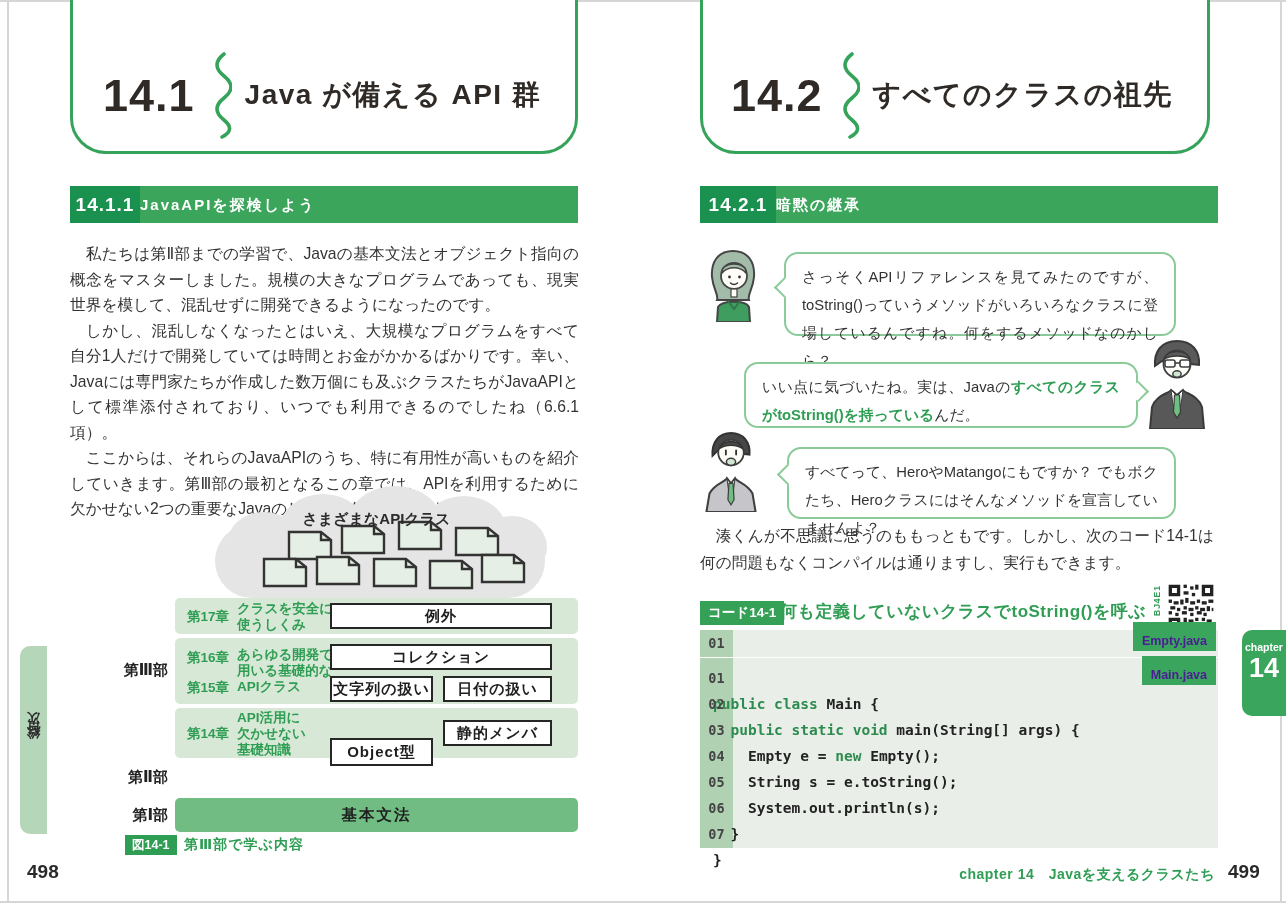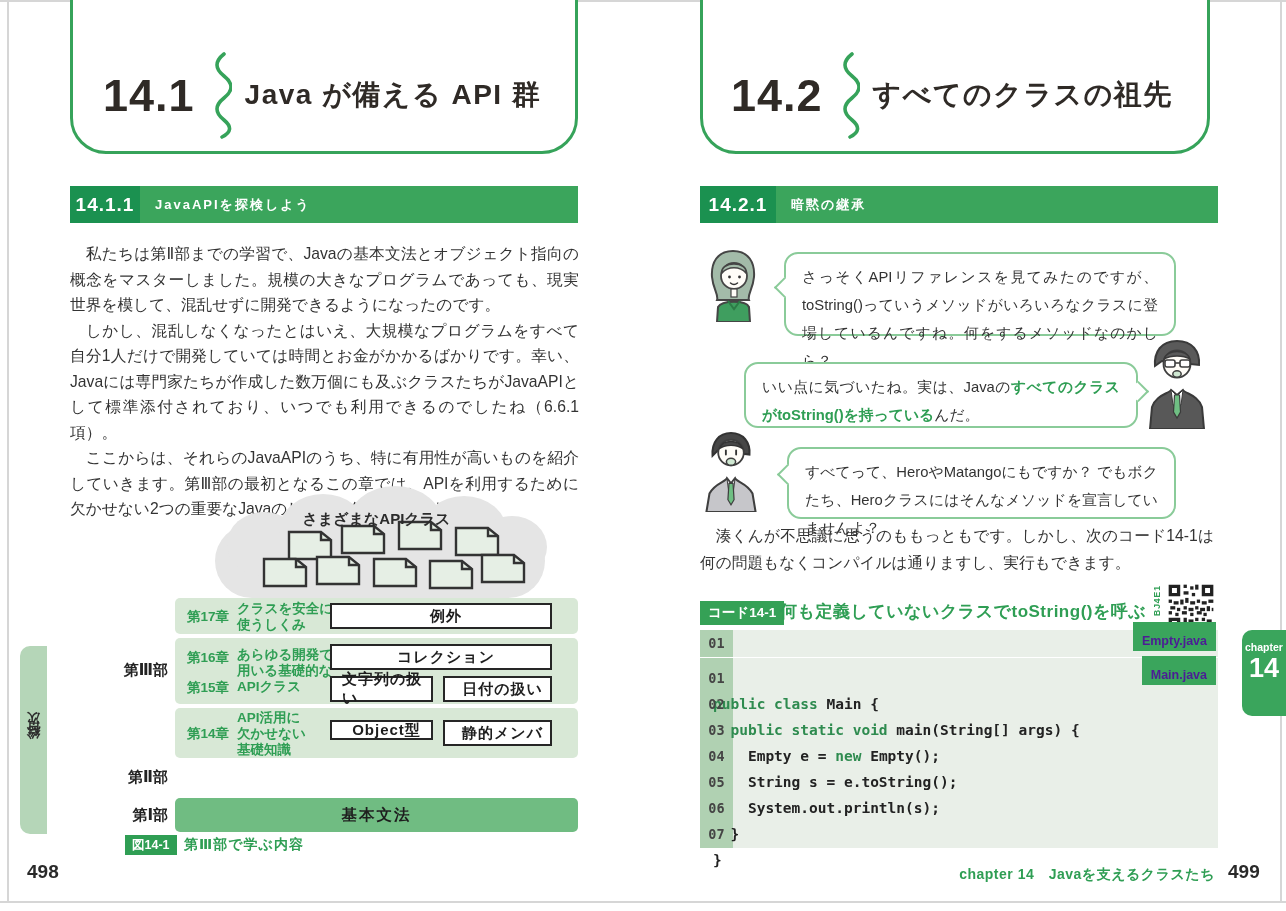--- a/index.html
+++ b/index.html
@@ -16,35 +16,35 @@
   
   .sec-box { position:absolute; top:-52px; height:206px; border:3.5px solid #36a35a; border-radius:36px; background:#fff; }
   .sec-box-inner { position:absolute; left:30px; top:112px; height:64px; display:flex; align-items:center; gap:13px; }
   .sec-num { font-size:45px; font-weight:700; color:#2f2a26; letter-spacing:1px; line-height:1; }
   .sec-title { font-size:28px; font-weight:700; color:#2f2a26; letter-spacing:1.5px; white-space:nowrap; }
   .brace { flex:none; }
 
   
   .sub-bar { position:absolute; height:37px; display:flex; }
   .sub-num { flex:none; background:#1b9150; color:#fff; font-size:19px; font-weight:600; display:flex; align-items:center; justify-content:center; letter-spacing:1px; }
-  .sub-title { flex:1; background:#3ba55c; color:#fff; font-size:13px; font-weight:700; line-height:37px; padding-left:15px; letter-spacing:2px; }
+  .sub-title { flex:1; background:#3ba55c; color:#fff; font-size:15px; font-weight:700; line-height:37px; letter-spacing:2px; }
 
   
   .body-text { position:absolute; }
   .body-text p { font-size:15.7px; line-height:25.5px; text-align:justify; text-indent:1em; color:#333; }
 
   
   .cloud-wrap { position:absolute; left:175px; top:494px; width:403px; height:112px; }
   .cloud-blob { position:absolute; background:#e5e5e5; border-radius:50%; }
   .cloud-label { position:absolute; left:0; right:0; top:16px; text-align:center; font-size:15px; font-weight:700; color:#2b2b2b; z-index:3; }
   .doc { position:absolute; width:46px; height:31px; z-index:2; }
   .fig-row { position:absolute; left:175px; width:403px; background:#d8e8d6; border-radius:5px; }
   .ch-label { position:absolute; font-size:13.5px; font-weight:700; color:#2f9e54; white-space:nowrap; }
   .ch-desc { position:absolute; font-size:13.5px; font-weight:700; color:#2f9e54; line-height:16px; white-space:nowrap; }
-  .wbox { position:absolute; background:#fff; border:2.2px solid #262626; display:flex; align-items:center; justify-content:center; font-size:15px; font-weight:700; color:#1e1e1e; letter-spacing:1px;padding-left:10px; }
+  .wbox { position:absolute; background:#fff; border:2.2px solid #262626; display:flex; align-items:center; justify-content:center; font-size:15px; font-weight:700; color:#1e1e1e; letter-spacing:1px; }
   .part-label { position:absolute; left:70px; width:98px; text-align:right; font-size:15px; font-weight:700; color:#222; }
   .part-bar { position:absolute; left:175px; width:403px; height:34px; border-radius:5px; display:flex; align-items:center; justify-content:center; font-size:15.5px; font-weight:700; color:#1e1e1e; letter-spacing:2px; }
   .fig-caption-badge { position:absolute; left:125px; top:835px; height:20px; background:#2f9e54; color:#fff; font-size:12.5px; font-weight:700; line-height:20px; padding:0 7px; }
   .fig-caption-text { position:absolute; left:184px; top:836px; font-size:14px; font-weight:700; color:#2f9e54; letter-spacing:1px; }
 
   
   .side-tab { position:absolute; left:20px; top:646px; width:27px; height:188px; background:#b5d6b8; border-radius:10px 0 0 10px; display:flex; align-items:center; justify-content:center; }
   .side-tab span { writing-mode:vertical-rl; transform:rotate(180deg); font-size:13.5px; font-weight:700; color:#2d2d2d; letter-spacing:7px; }
   .chapter-tab { position:absolute; left:1242px; top:630px; width:44px; height:86px; background:#3aa55c; border-radius:10px 0 0 10px; color:#fff; text-align:center; }
   .chapter-tab .small { display:block; margin-top:11px; font-size:10.5px; font-weight:700; }
@@ -174,21 +174,21 @@
     <div class="wbox" style="left:268px;top:38px;width:109px;height:26px;">日付の扱い</div>
   </div>
 
   <div class="fig-row" style="top:708px;height:50px;">
     <span class="ch-label" style="left:12px;top:17px;">第14章</span>
     <div class="ch-desc" style="left:62px;top:2px;">
       <div>API活用に</div>
       <div>欠かせない</div>
       <div>基礎知識</div>
     </div>
-    <div class="wbox" style="left:155px;top:12px;width:103px;height:20px;">Object型</div>
+    <div class="wbox" style="left:155px;top:30px;width:103px;height:28px;">Object型</div>
     <div class="wbox" style="left:268px;top:12px;width:109px;height:26px;">静的メンバ</div>
   </div>
 
   <div class="part-label" style="top:661px;">第Ⅲ部</div>
   <div class="part-label" style="top:768px;">第Ⅱ部</div>
   <div class="part-label" style="top:806px;">第Ⅰ部</div>
   <div class="part-bar" style="top:798px;background:#70bc82;">基本文法</div>
   <div class="fig-caption-badge">図14-1</div>
   <div class="fig-caption-text">第Ⅲ部で学ぶ内容</div>
 

